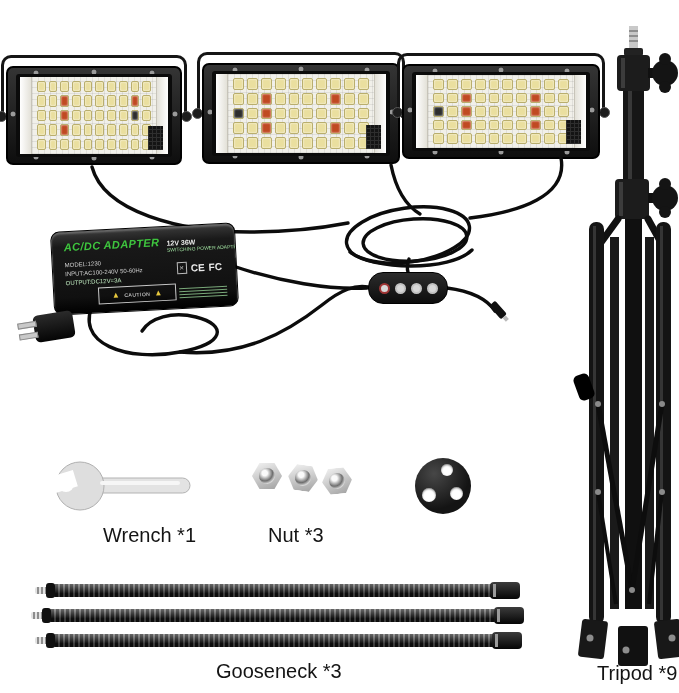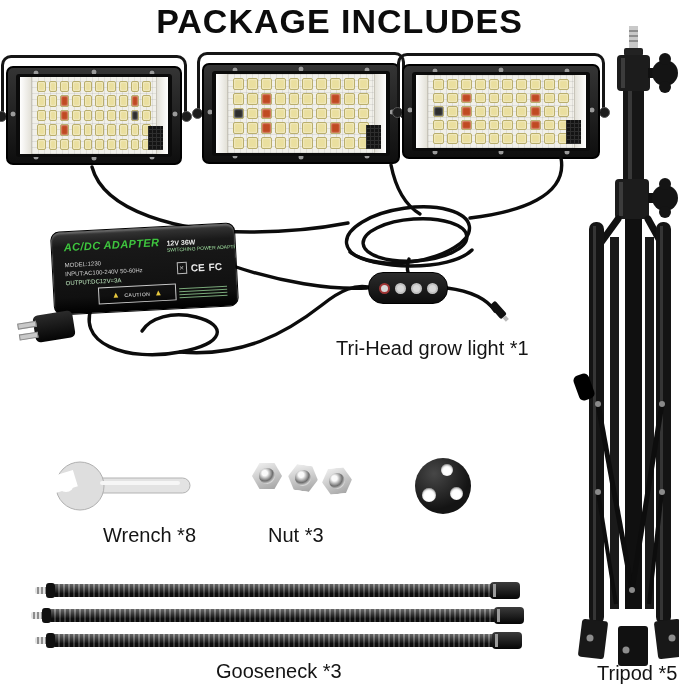--- a/index.html
+++ b/index.html
@@ -104,21 +104,20 @@
   .gn-cap::before{content:"";position:absolute;left:3px;top:2px;bottom:2px;width:3px;background:#9a9a9a;}
 
   
   .tripod{position:absolute;left:552px;top:22px;z-index:2;}
 </style>
 </head>
 <body>
 
 <div class="canvas">
 
-  <div class="title">PACKAGE INCLUDES</div>
 
   <svg class="cables" width="679" height="693" viewBox="0 0 679 693">
     <path d="M92,167 C104,212 180,232 250,232 C292,232 322,228 348,223"></path>
     <path d="M391,165 C396,190 405,205 420,214"></path>
     <path d="M561,158 C568,196 520,212 470,218"></path>
     <ellipse cx="408" cy="235" rx="62" ry="27" transform="rotate(-8 408 235)"></ellipse>
     <ellipse cx="415" cy="240" rx="52" ry="21" transform="rotate(-4 415 240)"></ellipse>
     <path d="M350,252 C372,270 450,272 472,250"></path>
     <path d="M409,259 C407,265 407,269 408,272"></path>
     <path d="M233,266 C280,282 330,290 367,288"></path>
@@ -480,19 +479,18 @@
     <circle cx="110" cy="470" r="3" fill="#8a8a8a"></circle>
 
     <rect x="28" y="598" width="26" height="38" rx="3" fill="#181818" transform="rotate(7 41 617)"></rect>
     <rect x="104" y="598" width="26" height="38" rx="3" fill="#181818" transform="rotate(-7 117 617)"></rect>
     <rect x="66" y="604" width="30" height="40" rx="3" fill="#111"></rect>
     <circle cx="38" cy="616" r="3.5" fill="#8d8d8d"></circle>
     <circle cx="120" cy="616" r="3.5" fill="#8d8d8d"></circle>
     <circle cx="74" cy="628" r="3.5" fill="#8d8d8d"></circle>
   </svg>
 
-  <div class="label" style="left:336px;top:337px;">Tri-Head grow light *1</div>
-  <div class="label" style="left:103px;top:524px;">Wrench *8</div>
+  <div class="label" style="left:103px;top:524px;">Wrench *1</div>
   <div class="label" style="left:268px;top:524px;">Nut *3</div>
   <div class="label" style="left:216px;top:660px;">Gooseneck *3</div>
-  <div class="label" style="left:597px;top:662px;">Tripod *5</div>
+  <div class="label" style="left:597px;top:662px;">Tripod *9</div>
 
 </div>
 
 </body></html>

